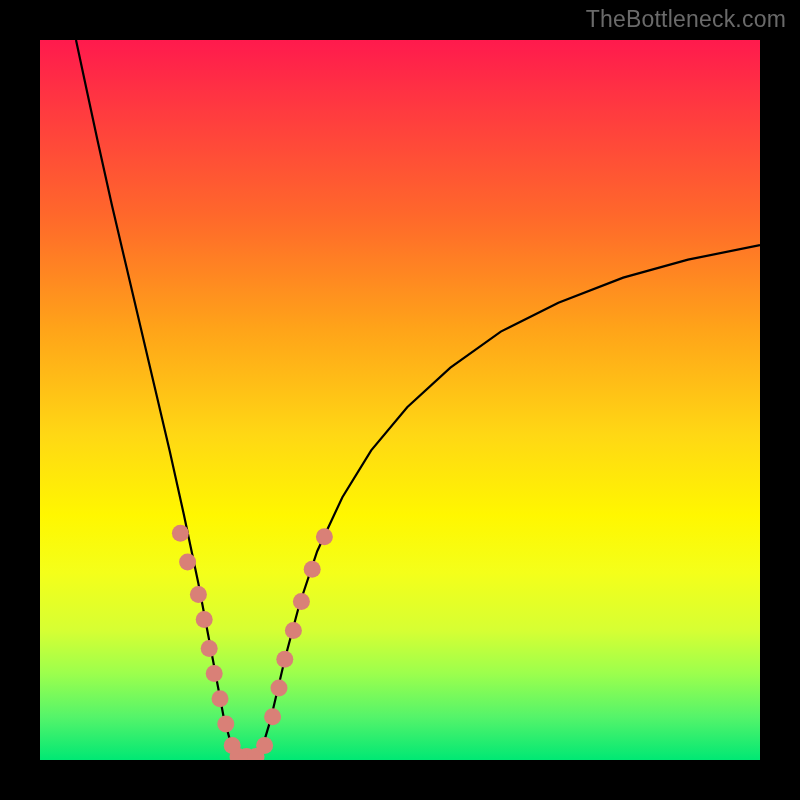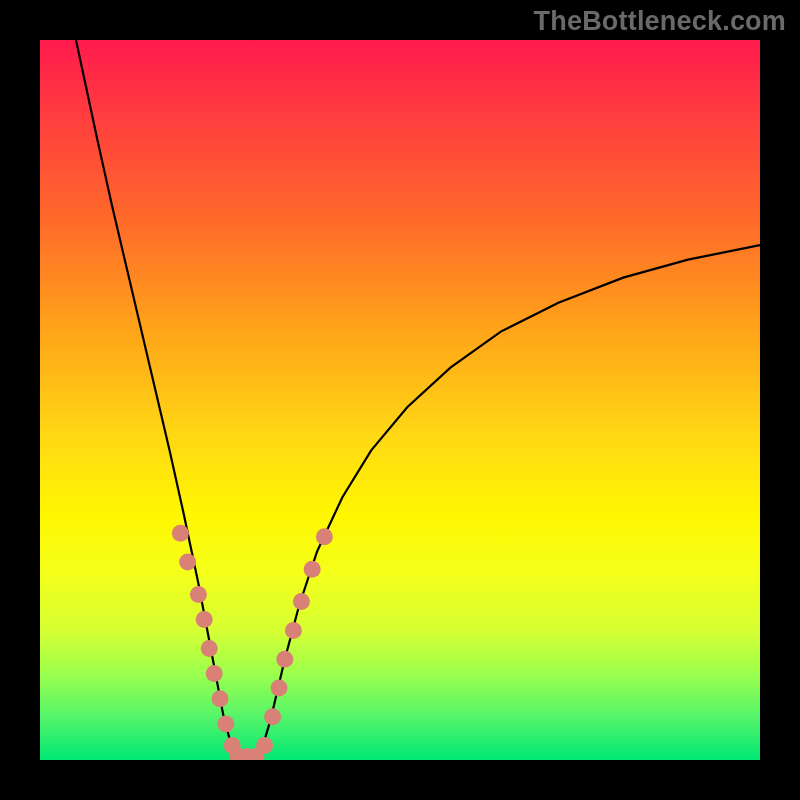--- a/index.html
+++ b/index.html
@@ -36,23 +36,23 @@
       #d6ff33 82%,
       #9cff4d 88%,
       #55f46a 94%,
       #00e874 100%);
   }
   .watermark {
     position: absolute;
     top: 6px;
     right: 14px;
     color: #6a6a6a;
-    font-size: 27px;
+    font-size: 23px;
     letter-spacing: 0.2px;
-    font-weight: 700;
+    font-weight: 400;
   }
   svg.curve {
     position: absolute;
     top: 0;
     left: 0;
     width: 720px;
     height: 720px;
   }
   .curve path {
     fill: none;

